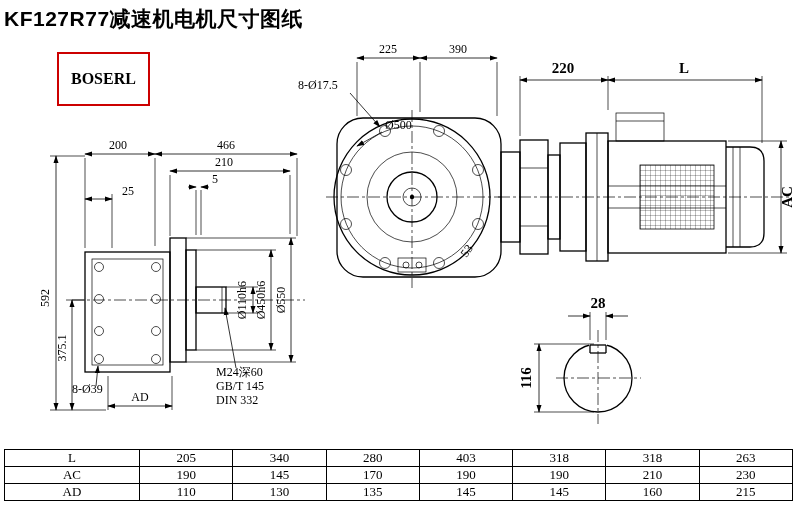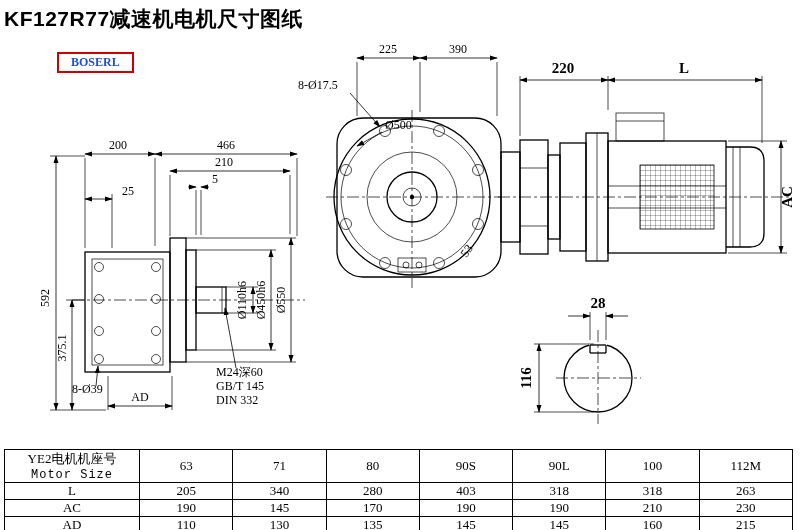--- a/index.html
+++ b/index.html
@@ -1,20 +1,20 @@
 <!DOCTYPE html>
 <html><head>
 <meta charset="utf-8">
 <style>
   * { margin:0; padding:0; box-sizing:border-box; }
   html,body { width:800px; height:530px; }
   body { background:#fff; font-family:"Liberation Sans",sans-serif; position:relative; overflow:hidden; color:#000; }
   .title { position:absolute; left:4px; top:5px; font-size:21px; font-weight:bold; letter-spacing:0.5px; }
-  .brand { position:absolute; left:57px; top:52px; border:2px solid #c00; color:#1d4ed8;
-           font-family:"Liberation Serif",serif; font-weight:bold; font-size:12px; padding:1px 12px; background:#fff; }
+  .brand { position:absolute; left:57px; top:52px; border:2px solid #c00; color:#000000;
+           font-family:"Liberation Serif",serif; font-weight:bold; font-size:16px; padding:16px 12px; background:#fff; }
   svg.drawing { position:absolute; left:0; top:0; }
 
   
   .ol { stroke:#000; stroke-width:1.3; fill:none; }
   .tl { stroke:#000; stroke-width:0.7; fill:none; }
   .cl { stroke:#000; stroke-width:0.7; fill:none; stroke-dasharray:12 3 3 3; }
   .dl  { stroke:#000; stroke-width:0.8; fill:none; marker-start:url(#mE); marker-end:url(#mE); }
   .dls { stroke:#000; stroke-width:0.8; fill:none; marker-end:url(#mE); }
   .dim  { font:12px "Liberation Serif",serif; fill:#000; text-anchor:middle; }
   .diml { font:12px "Liberation Serif",serif; fill:#000; text-anchor:start; }
@@ -233,33 +233,20 @@
     <col style="width:135px">
     <col>
       <col>
       <col>
       <col>
       <col>
       <col>
       <col>
   </colgroup>
   <tbody>
-      <tr class="hd">
-    <th>
-      <div>YE2电机机座号</div>
-      <div class="hdr2">Motor Size</div>
-    </th>
-    <th>63</th>
-    <th>71</th>
-    <th>80</th>
-    <th>90S</th>
-    <th>90L</th>
-    <th>100</th>
-    <th>112M</th>
-  </tr>
   <tr>
     <td>L</td>
     <td>205</td>
     <td>340</td>
     <td>280</td>
     <td>403</td>
     <td>318</td>
     <td>318</td>
     <td>263</td>
   </tr>

